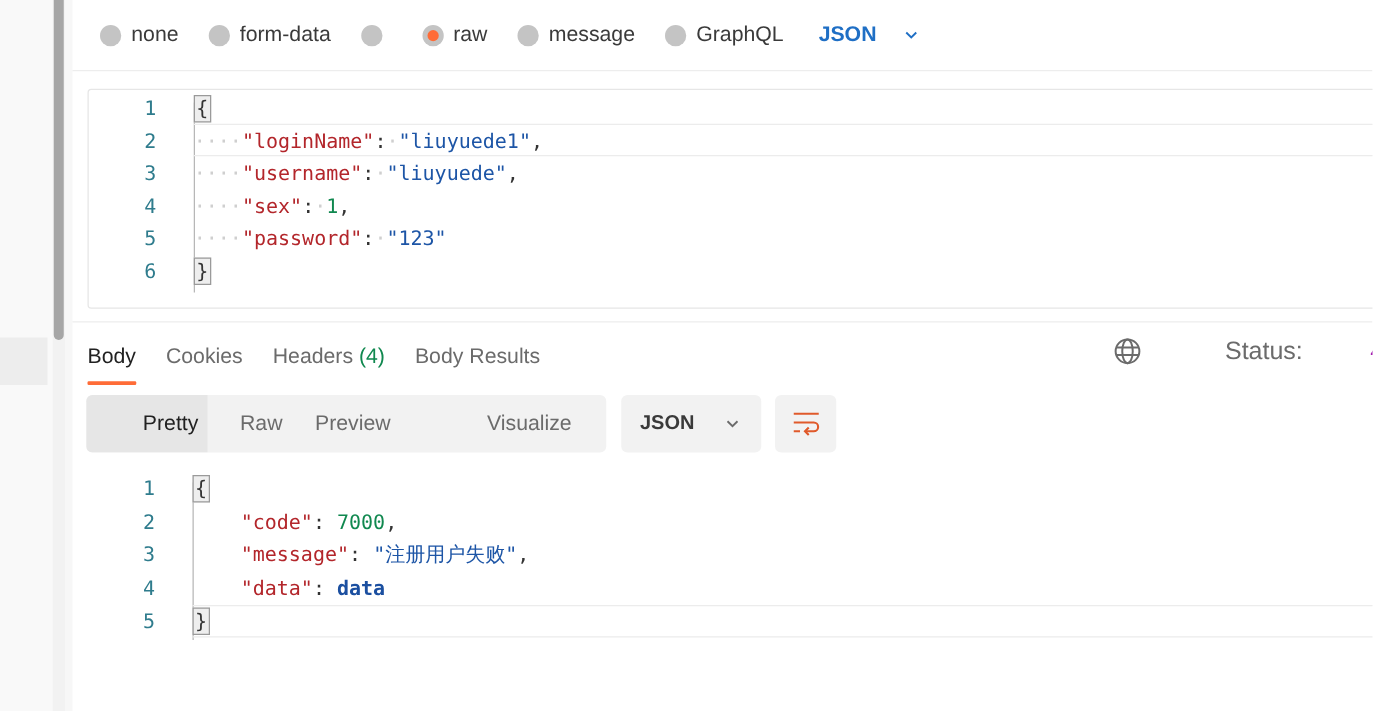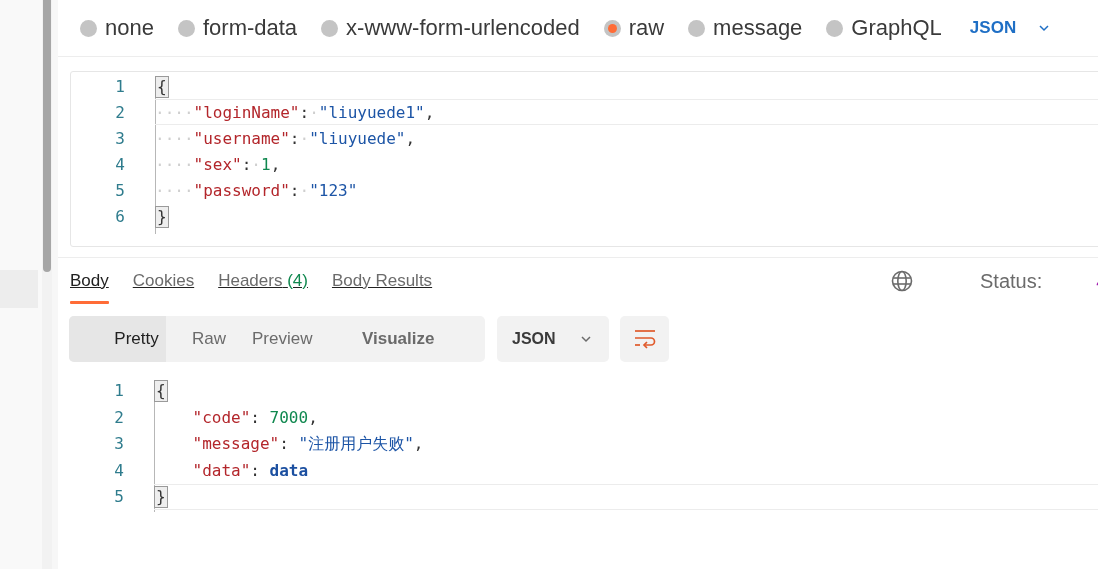--- a/index.html
+++ b/index.html
@@ -12,21 +12,21 @@
     .scroll-track { position: absolute; left: 42px; top: 0; width: 10px; height: 569px; background: #f2f2f2; }
     .scroll-thumb { position: absolute; left: 43px; top: 0; width: 8px; height: 272px; background: #a6a6a6; border-radius: 0 0 4px 4px; }
     .divider-v { position: absolute; left: 52px; top: 0; width: 6px; height: 569px; background: #f7f7f7; }
 
     
     .body-types { position: absolute; left: 80px; top: 14px; height: 28px; display: flex; align-items: center; }
     .radio { display: flex; align-items: center; margin-right: 24px; cursor: pointer; }
     .radio .dot { width: 17px; height: 17px; border-radius: 50%; background: #c4c4c4; margin-right: 8px; position: relative; }
     .radio.selected .dot { background: #c4c4c4; }
     .radio.selected .dot::after { content: ""; position: absolute; left: 4px; top: 4px; width: 9px; height: 9px; border-radius: 50%; background: #ff6c37; }
-    .radio .label { font-size: 22px; color: #3a3a3a; }
+    .radio .label { font-size: 17px; color: #3a3a3a; }
     .lang-select { display: flex; align-items: center; cursor: pointer; margin-left: 4px; }
     .lang-select .label { font-size: 17px; font-weight: bold; color: #1f6fc5; }
     .lang-select .chev { margin-left: 22px; width: 12px; height: 12px; }
 
     .sep-top { position: absolute; left: 58px; top: 56px; width: 1040px; height: 1px; background: #ededed; }
 
     
     .editor { position: absolute; left: 70px; top: 71px; width: 1040px; height: 176px; border: 1px solid #e6e6e6; border-radius: 3px; background: #fff; }
     .code { font-family: "DejaVu Sans Mono", "Liberation Mono", monospace; font-size: 16px; }
     .line { position: absolute; left: 0; height: 26px; line-height: 26px; width: 100%; }
@@ -38,39 +38,39 @@
     .ws { color: #cfcfcf; }
     .key { color: #b3262b; }
     .str { color: #1d55a6; }
     .num { color: #10884f; }
     .punc { color: #333; }
     .kw { color: #1b4fa0; font-weight: bold; }
 
     .sep-mid { position: absolute; left: 58px; top: 257px; width: 1040px; height: 1px; background: #ededed; }
 
     
-    .resp-tabs { position: absolute; left: 70px; top: 268px; height: 30px; display: flex; align-items: flex-start; text-decoration: underline; }
+    .resp-tabs { position: absolute; left: 70px; top: 268px; height: 30px; display: flex; align-items: flex-end; }
     .tab { font-size: 17px; color: #6b6b6b; margin-right: 24px; position: relative; cursor: pointer; height: 26px; line-height: 26px; }
     .tab.active { color: #212121; }
     .tab.active::after { content: ""; position: absolute; left: 0; right: 0; bottom: -10px; height: 3px; background: #ff6c37; border-radius: 1px; }
     .tab .count { color: #10884f; }
 
     .status { position: absolute; left: 890px; top: 268px; height: 26px; display: flex; align-items: center; font-size: 20px; white-space: nowrap; gap: 48px; }
     .status .globe { width: 24px; height: 24px; margin-right: 18px; }
     .status .lbl { color: #6b6b6b; margin-right: 6px; }
     .status .val { color: #a21caf; }
 
     
     .view-seg { position: absolute; left: 69px; top: 316px; width: 416px; height: 46px; background: #f2f2f2; border-radius: 5px; display: flex; overflow: hidden; }
     .seg { height: 46px; line-height: 46px; font-size: 17px; color: #6b6b6b; cursor: pointer; }
     .seg.active { background: #e6e6e6; color: #212121; padding-left: 38px; }
     .seg-pretty { width: 97px; text-align: center; }
     .seg-raw { width: 86px; text-align: center; }
     .seg-preview { width: 110px; text-align: left; }
-    .seg-visualize { width: 123px; text-align: left; font-weight: bold; }
+    .seg-visualize { width: 123px; text-align: center; }
     .fmt-select { position: absolute; left: 497px; top: 316px; width: 112px; height: 46px; background: #f2f2f2; border-radius: 5px; display: flex; align-items: center; padding-left: 15px; cursor: pointer; }
     .fmt-select .label { font-size: 16px; font-weight: bold; color: #3a3a3a; }
     .fmt-select .chev { margin-left: 24px; width: 12px; height: 12px; }
     .wrap-btn { position: absolute; left: 620px; top: 316px; width: 49px; height: 46px; background: #f2f2f2; border-radius: 5px; display: flex; align-items: center; justify-content: center; cursor: pointer; }
 
     
     .viewer { position: absolute; left: 70px; top: 378px; width: 1040px; height: 140px; }
   </style>
 </head>
 <body>
@@ -86,21 +86,20 @@
   <div class="radio">
     <span class="dot"></span>
     <span class="label">none</span>
   </div>
   <div class="radio">
     <span class="dot"></span>
     <span class="label">form-data</span>
   </div>
   <div class="radio">
     <span class="dot"></span>
-    <span class="label">x-www-form-urlencoded</span>
   </div>
   <div class="radio selected">
     <span class="dot"></span>
     <span class="label">raw</span>
   </div>
   <div class="radio">
     <span class="dot"></span>
     <span class="label">message</span>
   </div>
   <div class="radio">

